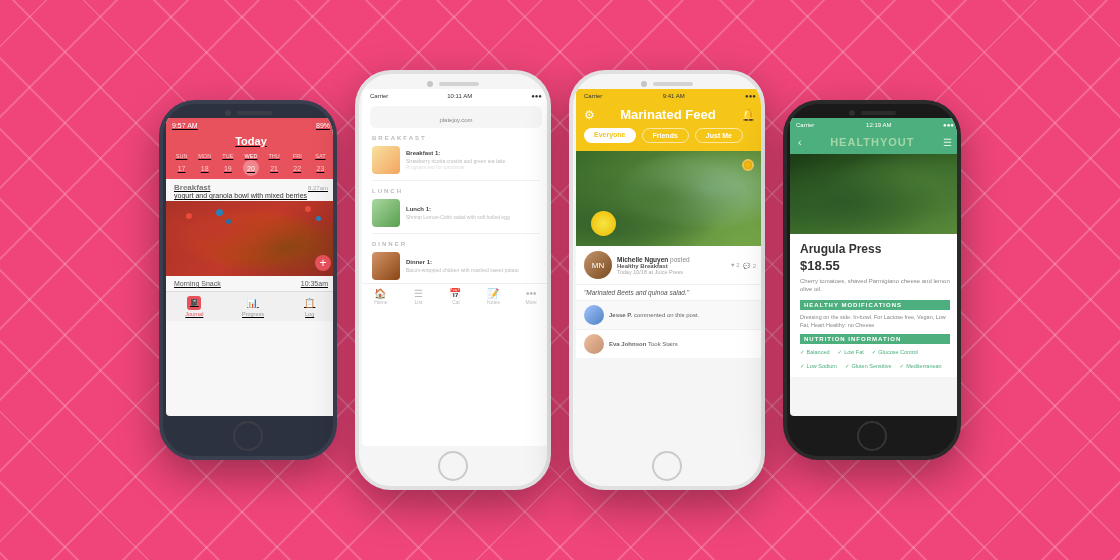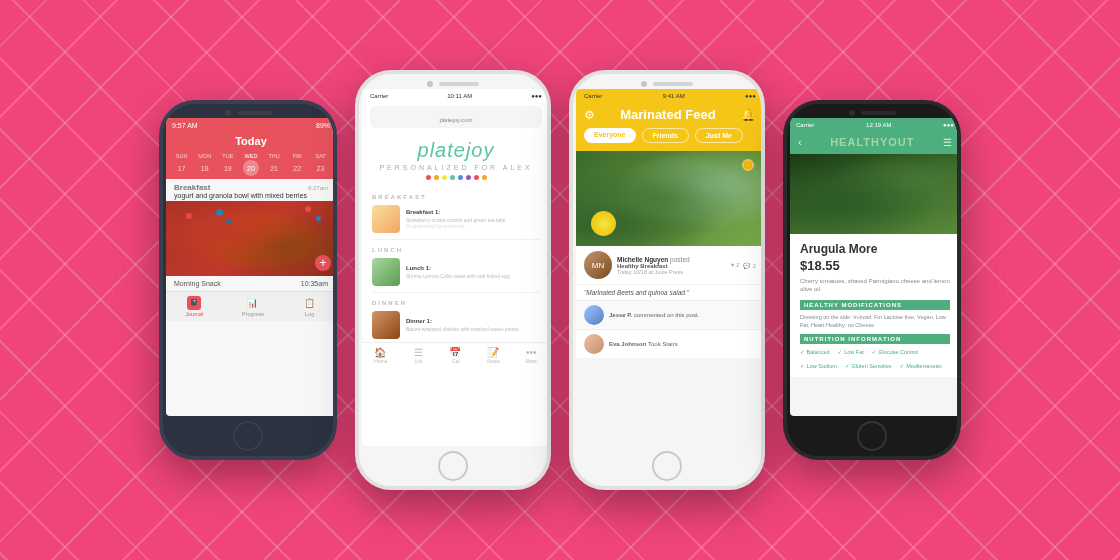--- a/index.html
+++ b/index.html
@@ -70,20 +70,21 @@
       overflow: hidden;
       box-shadow: 0 15px 40px rgba(0,0,0,0.35);
     }
 
     
     .phone-1 {
       width: 178px;
       height: 360px;
       background: #2d3240;
       border: 4px solid #3a3f50;
+      text-decoration: underline;
     }
 
     
     .phone-2 {
       width: 196px;
       height: 420px;
       background: #f5f5f5;
       border: 4px solid #e0e0e0;
     }
 
@@ -811,35 +812,20 @@
         <div class="s2-status-bar">
           <span>Carrier</span>
           <span>10:11 AM</span>
           <span>●●●</span>
         </div>
 
         <div style="background:#f5f5f5;border-radius:6px;margin:3px 8px;padding:2px 6px;text-align:center;">
           <span style="font-size:6px;color:#888;">platejoy.com</span>
         </div>
 
-        <div class="s2-header">
-          <div class="s2-platejoy-text">platejoy</div>
-          <div class="s2-subtitle">PERSONALIZED FOR ALEX</div>
-
-          <div class="s2-dots">
-            <div class="s2-dot" style="background:#e8525c;"></div>
-            <div class="s2-dot" style="background:#f5a623;"></div>
-            <div class="s2-dot" style="background:#f5e642;"></div>
-            <div class="s2-dot" style="background:#5bc4a0;"></div>
-            <div class="s2-dot" style="background:#4a90d9;"></div>
-            <div class="s2-dot" style="background:#9b59b6;"></div>
-            <div class="s2-dot" style="background:#e8525c;"></div>
-            <div class="s2-dot" style="background:#f5a623;"></div>
-          </div>
-        </div>
 
         <div class="s2-meal-header">BREAKFAST</div>
         <div class="s2-meal-row">
           <div class="s2-meal-thumb meal-breakfast"></div>
           <div class="s2-meal-text">
             <div class="s2-meal-title">Breakfast 1:</div>
             <div class="s2-meal-sub">Strawberry ricotta crostini and green tea latte</div>
             <div style="font-size:5px;color:#ddd;">Programmed for tomorrow</div>
           </div>
         </div>
@@ -981,21 +967,21 @@
             <span>HEALTHY</span><span style="color:#a5d6a7;">OUT</span>
           </div>
           <div style="color:rgba(255,255,255,0.8);font-size:10px;">☰</div>
         </div>
 
         <div class="s4-food-image">
           <div class="s4-food-inner"></div>
         </div>
 
         <div class="s4-content">
-          <div class="s4-dish-name">Arugula More</div>
+          <div class="s4-dish-name">Arugula Press</div>
           <div class="s4-price">$18.55</div>
           <div class="s4-desc">Cherry tomatoes, shaved Parmigiano cheese and lemon olive oil.</div>
 
           <div class="s4-section-title">HEALTHY MODIFICATIONS</div>
           <div class="s4-mod-text">Dressing on the side: In-bowl. For Lactose free, Vegan, Low Fat, Heart Healthy: no Cheese</div>
 
           <div class="s4-section-title">NUTRITION INFORMATION</div>
           <div class="s4-check-row">
             <div class="s4-check-item">
               <span>✓</span> Balanced

